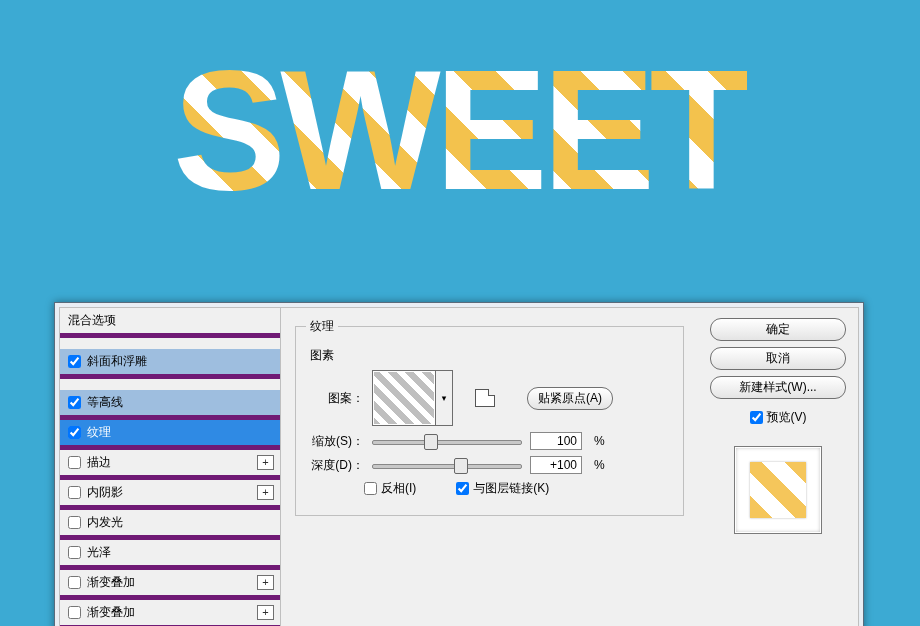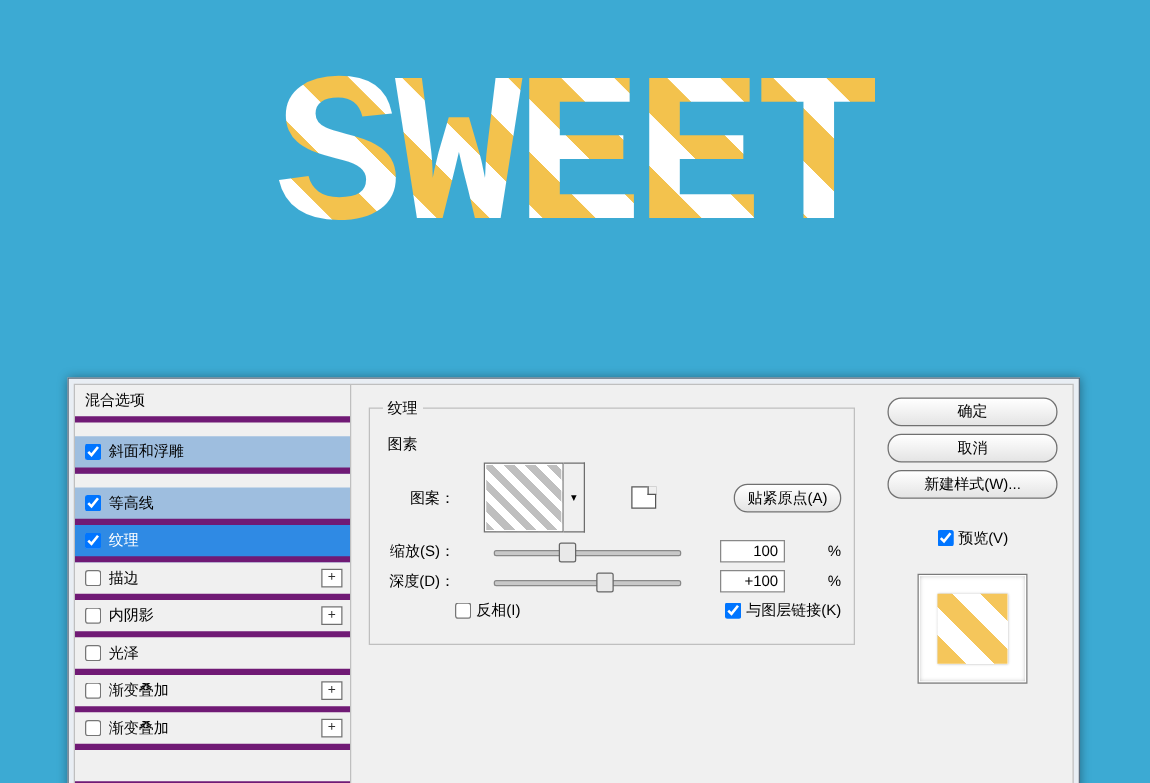--- a/index.html
+++ b/index.html
@@ -1,21 +1,21 @@
 <!DOCTYPE html>
 <html><head>
 <meta charset="utf-8">
 <style>
   html,body{margin:0;padding:0;font-family:"Microsoft YaHei","SimSun",Arial,sans-serif;font-size:12px;}
   body{background:#3caad3;width:920px;height:626px;overflow:hidden;}
 
   
   .sweet-wrap{text-align:center;padding-top:45px;}
   .sweet{
-    font-family:Liberation Mono, monospace;
+    font-family:Liberation Sans, sans-serif;
     font-weight:900;
     font-size:170px;
     line-height:1;
     letter-spacing:-6px;
     display:inline-block;
     color:transparent;
     background:repeating-linear-gradient(45deg,#f3c24d 0 30px,#ffffff 30px 60px);
     -webkit-background-clip:text;
     background-clip:text;
     position:relative;
@@ -58,21 +58,21 @@
   .row.sel-light{background:#9ebedf;margin-top:11px;}
   .row.indent{}
   .spacer{flex:1;}
   .plusbox{width:15px;height:13px;border:1px solid #707070;background:#fff;display:flex;align-items:center;justify-content:center;font-size:11px;line-height:1;color:#303030;}
 
   
   .opts{flex:1;padding:10px 14px;position:relative;}
   fieldset{border:1px solid #bfbfbf;margin:0;padding:8px 10px 12px 10px;}
   legend{color:#000;padding:0 4px;}
   .subhead{margin:4px 0 6px 4px;}
-  .opt-row{display:flex;align-items:center;margin:6px 0;gap:8px;justify-content:space-between;}
+  .opt-row{display:flex;align-items:center;margin:6px 0;gap:8px;}
   .lbl{width:58px;text-align:right;}
   .swatch{
     width:62px;height:54px;border:1px solid #6d6d6d;
     background:
       repeating-linear-gradient(45deg,#bfbfbf 0 6px,transparent 6px 12px),
       #ffffff;
     box-shadow:inset 0 0 0 1px #fff;
   }
   .swatch-wrap{display:flex;align-items:center;}
   .dropdown-arrow{width:16px;height:54px;border:1px solid #6d6d6d;border-left:none;display:flex;align-items:center;justify-content:center;font-size:9px;background:#f0f0f0;}
@@ -85,21 +85,21 @@
   }
   .slider{position:relative;width:150px;height:14px;}
   .slider .track{position:absolute;left:0;right:0;top:6px;height:3px;background:#c8c8c8;border:1px solid #888;border-radius:2px;}
   .slider .thumb{position:absolute;top:0;width:12px;height:14px;background:#e9e9e9;border:1px solid #666;border-radius:2px;}
   .numbox{width:42px;height:16px;border:1px solid #888;background:#fff;text-align:right;padding:0 4px;font-family:Arial;font-size:12px;}
   .pct{margin-left:4px;}
 
   
   .right{width:136px;padding:10px 12px;display:flex;flex-direction:column;gap:6px;align-items:stretch;}
   .right .btn{min-width:auto;}
-  .preview-chk{margin-top:17px;align-self:center;display:flex;align-items:center;gap:4px;}
+  .preview-chk{margin-top:4px;align-self:center;display:flex;align-items:center;gap:4px;}
   .preview-box{
     margin-top:14px;align-self:center;
     width:86px;height:86px;border:1px solid #7a7a7a;background:#fff;
     box-shadow:inset 0 0 0 1px #fff,inset 0 0 4px rgba(0,0,0,.35);
     position:relative;display:flex;align-items:center;justify-content:center;
   }
   .preview-inner{
     width:56px;height:56px;
     background:repeating-linear-gradient(45deg,#f5c65b 0 16px,#ffffff 16px 32px);
     box-shadow:0 0 2px rgba(0,0,0,.3);
@@ -142,20 +142,25 @@
             <input type="checkbox" class="cb" style="">
             <span>描边</span>
             <span class="spacer"></span>
             <div class="plusbox">+</div>
           </div>
           <div class="row">
             <input type="checkbox" class="cb" style="">
             <span>内阴影</span>
             <span class="spacer"></span>
             <div class="plusbox">+</div>
+          </div>
+          <div class="row">
+            <input type="checkbox" class="cb" style="">
+            <span>内发光</span>
+            <span class="spacer"></span>
           </div>
           <div class="row">
             <input type="checkbox" class="cb" style="">
             <span>光泽</span>
             <span class="spacer"></span>
           </div>
           <div class="row">
             <input type="checkbox" class="cb" style="">
             <span>渐变叠加</span>
             <span class="spacer"></span>

